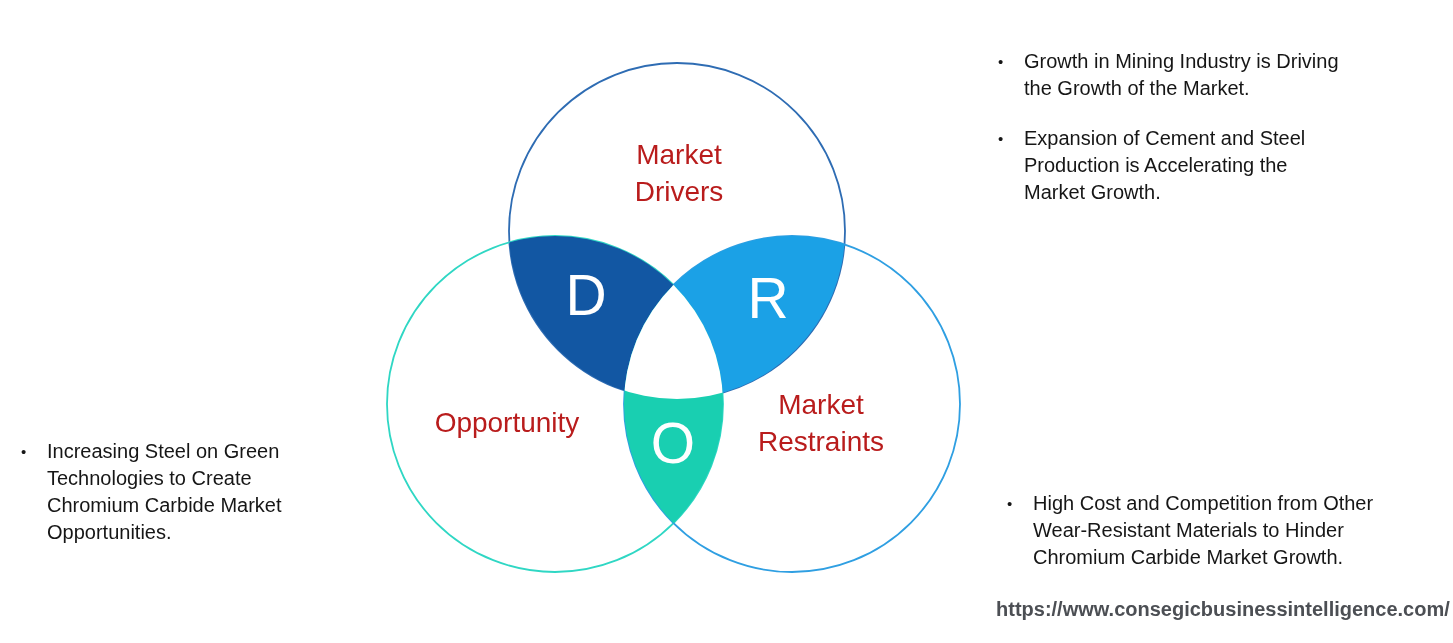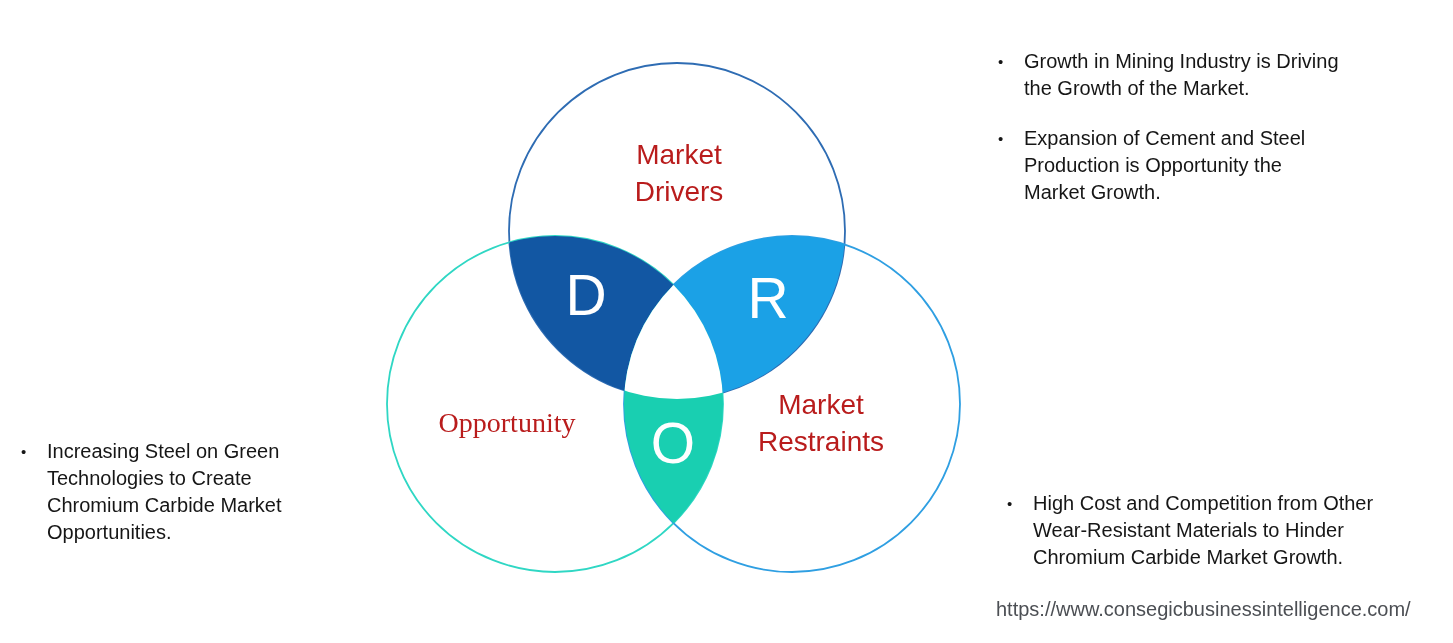--- a/index.html
+++ b/index.html
@@ -48,20 +48,21 @@
     padding-left:3px;
     color:#161616;
   }
   .bullet-text { white-space:pre-line; }
   .source-url {
     position:absolute;
     left:996px; top:596px;
     font-size:20px;
     line-height:27px;
     color:#4c4f54;
+    font-weight:bold;
   }
 </style>
 </head>
 <body>
 
 <div class="page">
 
   <svg class="venn-svg" width="1453" height="643" viewBox="0 0 1453 643">
     <defs>
       <clipPath id="clipTop">
@@ -101,38 +102,38 @@
         <g clip-path="url(#clipLeft)">
           <g clip-path="url(#clipRight)">
       <rect x="0" y="0" width="1453" height="643" fill="#ffffff"></rect>
     </g>
         </g>
       </g>
   </svg>
 
   <div class="venn-label" style="left:679px; top:136px;">Market
 Drivers</div>
-  <div class="venn-label" style="left:507px; top:404px;font-family:Liberation Serif, serif;">Opportunity</div>
+  <div class="venn-label" style="left:507px; top:404px;">Opportunity</div>
   <div class="venn-label" style="left:821px; top:386px;">Market
 Restraints</div>
 
   <div class="venn-letter" style="left:586px; top:295px;">D</div>
   <div class="venn-letter" style="left:768px; top:298px;">R</div>
   <div class="venn-letter" style="left:673px; top:443px;">O</div>
 
   <div class="bullet-list" style="left:995px; top:48px; width:445px;">
     <div class="bullet-item">
       <span class="bullet-icon">•</span>
       <span class="bullet-text">Growth in Mining Industry is Driving
 the Growth of the Market.</span>
     </div>
     <div class="bullet-item">
       <span class="bullet-icon">•</span>
       <span class="bullet-text">Expansion of Cement and Steel
-Production is Opportunity the
+Production is Accelerating the
 Market Growth.</span>
     </div>
   </div>
 
   <div class="bullet-list" style="left:18px; top:438px; width:350px;">
     <div class="bullet-item">
       <span class="bullet-icon">•</span>
       <span class="bullet-text">Increasing Steel on Green
 Technologies to Create
 Chromium Carbide Market

